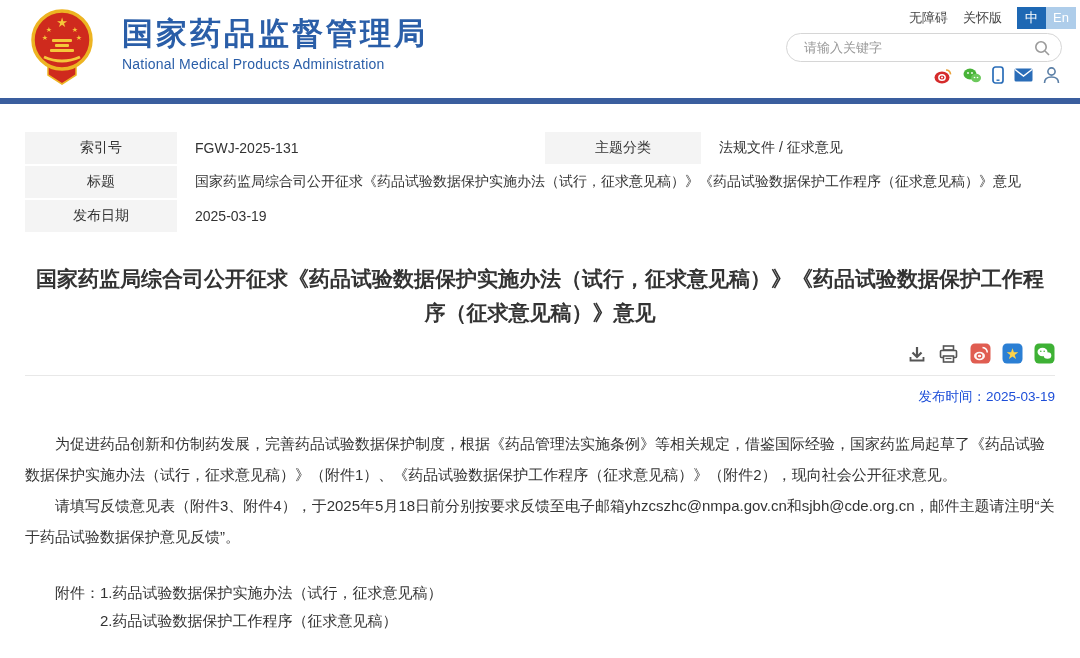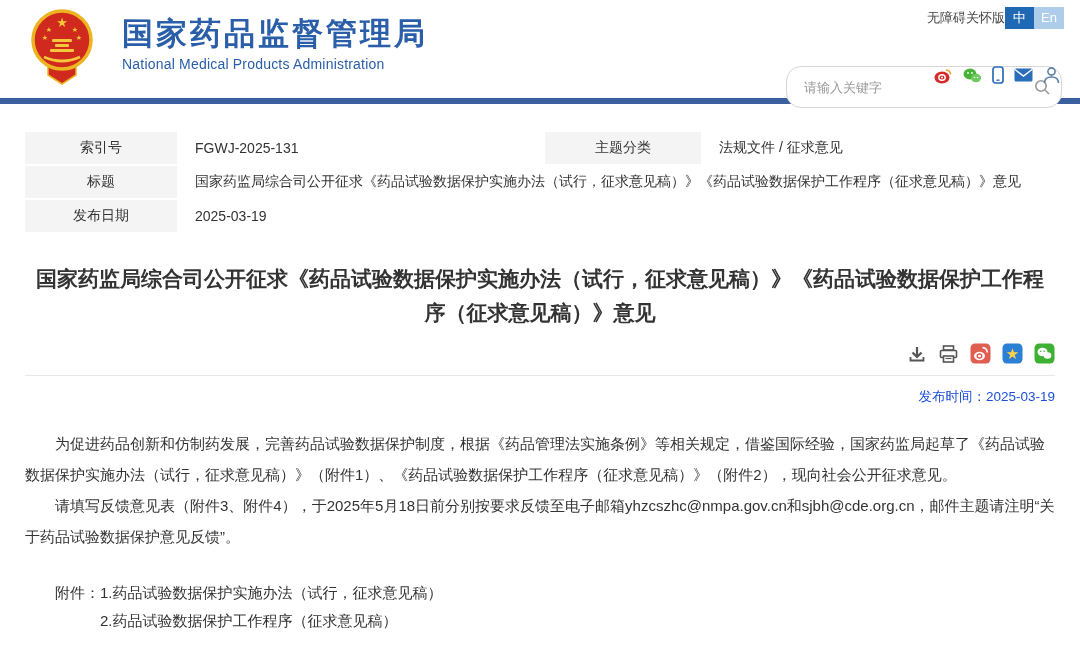--- a/index.html
+++ b/index.html
@@ -10,29 +10,29 @@
     color:#333; overflow:hidden;
   }
 
   
   .header { position:relative; height:98px; background:#fff; }
   .emblem { position:absolute; left:30px; top:9px; }
   .org { position:absolute; left:122px; top:15px; }
   .org-cn { font-size:31px; font-weight:bold; color:#2a5ea8; letter-spacing:3px; line-height:38px; }
   .org-en { font-size:14px; color:#2a5ea8; margin-top:3px; letter-spacing:.2px; }
 
-  .utils { position:absolute; top:7px; right:16px; display:flex; align-items:center; font-size:13px; color:#444; }
+  .utils { position:absolute; top:7px; right:4px; display:flex; align-items:center; gap:15px; font-size:13px; color:#444; }
   .util-link { cursor:pointer; }
   .lang-toggle { display:flex; font-size:13px; line-height:20px; }
   .lang-zh { background:#1e68b4; color:#fff; padding:1px 8px; }
   .lang-en { background:#aecdea; color:#fff; padding:1px 7px; }
 
-  .searchbox { position:absolute; top:33px; right:18px; width:276px; height:42px;
+  .searchbox { position:absolute; top:33px; right:18px; width:276px; height:29px;
     border:1px solid #d6d6d6; border-radius:15px; display:flex; align-items:center;
-    padding:0 10px 0 15px; background:#fff;margin-top:33px; }
+    padding:0 10px 0 15px; background:#fff; }
   .searchbox input { border:none; outline:none; flex:1; font-size:13px; color:#333; background:transparent; }
   .searchbox input::placeholder { color:#999; }
 
   .social { position:absolute; top:66px; right:20px; display:flex; gap:10px; align-items:center; }
   .social svg { display:block; cursor:pointer; }
 
   .navbar { height:6px; background:#3a5e9e; }
 
   
   .content { padding:0 25px; }

